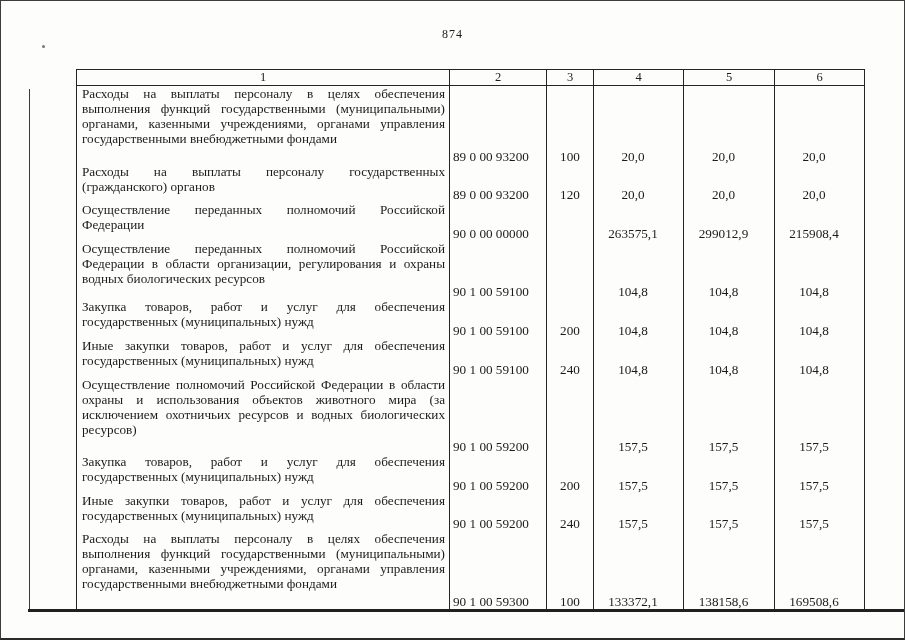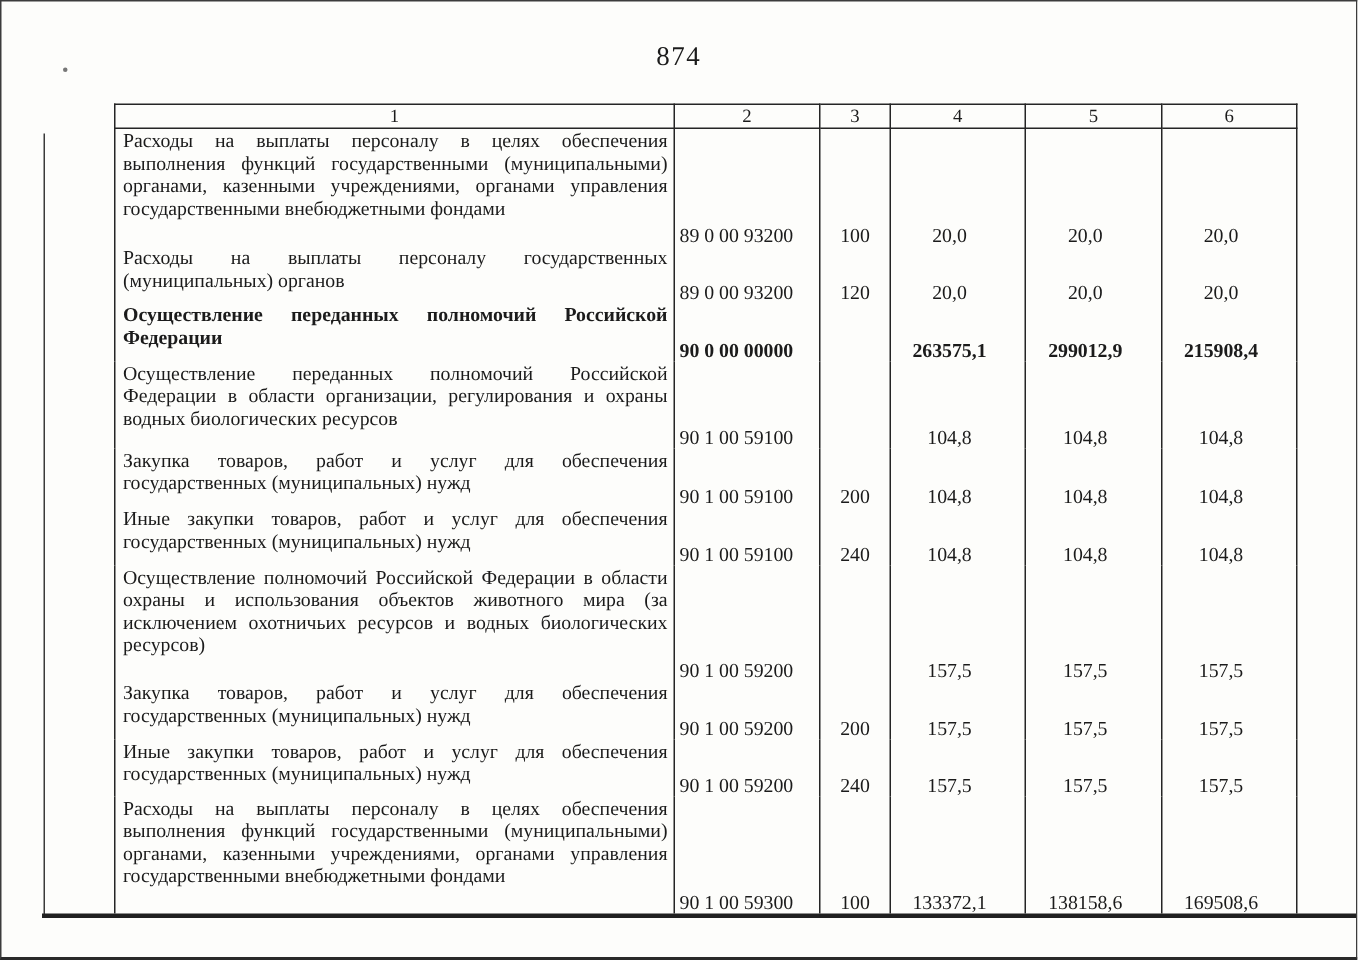--- a/index.html
+++ b/index.html
@@ -9,21 +9,21 @@
     width:905px; height:640px;
     background:#fdfdfb;
     border:1px solid #3c3c3c;
     border-bottom:2px solid #2a2a2a;
     overflow:hidden;
     font-family:"Liberation Serif", serif;
     color:#1b1b1b;
   }
   .page-number {
     position:absolute; top:26px; left:0; width:100%;
-    text-align:center; font-size:18px; letter-spacing:1px;
+    text-align:center; font-size:12px; letter-spacing:1px;
   }
   .scan-line-left { position:absolute; left:28px; top:88px; width:1px; height:522px; background:#3a3a3a; }
   .scan-line-bottom { position:absolute; left:27px; top:608px; width:878px; height:3px; background:#202020; }
   .scan-speck { position:absolute; left:41px; top:44px; width:3px; height:3px; background:#777; border-radius:50%; }
 
   table.budget-table {
     position:absolute; top:68px; left:75px;
     width:788px; height:540px;
     border-collapse:collapse; table-layout:fixed;
     font-size:13.2px; line-height:15px;
@@ -37,21 +37,21 @@
   tbody td {
     border-left:1px solid #252525;
     border-right:1px solid #252525;
     vertical-align:bottom;
     padding:0 3px;
   }
   td.c1 { text-align:justify; vertical-align:top; padding-left:5px; padding-right:4px;margin-top:28px; }
   td.c2 { white-space:nowrap; }
   td.c3 { text-align:center; }
   td.c4, td.c5, td.c6 { text-align:center; padding-right:14px; white-space:nowrap; }
-  tr.bold-row td { font-weight:bold; }
+  tr.bold-row td { font-weight:normal; }
   tr.filler-row td { height:auto; }
 </style>
 </head>
 <body>
 
 <div class="page">
   <div class="page-number">874</div>
   <div class="scan-speck"></div>
 
   <table class="budget-table">
@@ -76,21 +76,21 @@
     <tbody>
       <tr>
         <td class="c1">Расходы на выплаты персоналу в целях обеспечения выполнения функций государственными (муниципальными) органами, казенными учреждениями, органами управления государственными внебюджетными фондами</td>
         <td class="c2">89 0 00 93200</td>
         <td class="c3">100</td>
         <td class="c4">20,0</td>
         <td class="c5">20,0</td>
         <td class="c6">20,0</td>
       </tr>
       <tr>
-        <td class="c1">Расходы на выплаты персоналу государственных (муниципальных) органов</td>
+        <td class="c1">Расходы на выплаты персоналу государственных (гражданского) органов</td>
         <td class="c2">89 0 00 93200</td>
         <td class="c3">120</td>
         <td class="c4">20,0</td>
         <td class="c5">20,0</td>
         <td class="c6">20,0</td>
       </tr>
       <tr class="bold-row">
         <td class="c1">Осуществление переданных полномочий Российской Федерации</td>
         <td class="c2">90 0 00 00000</td>
         <td class="c3"></td>

